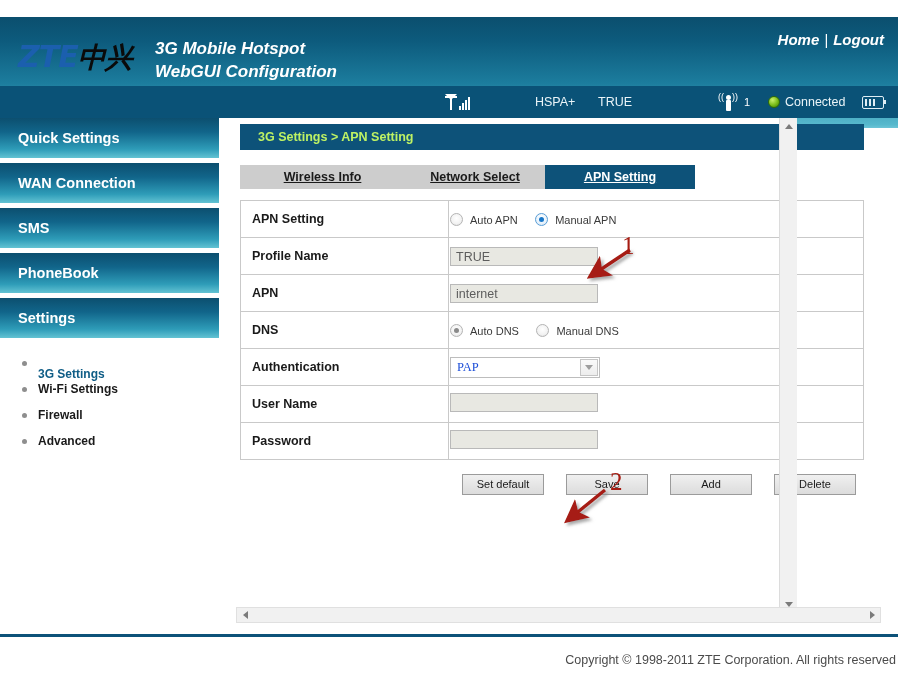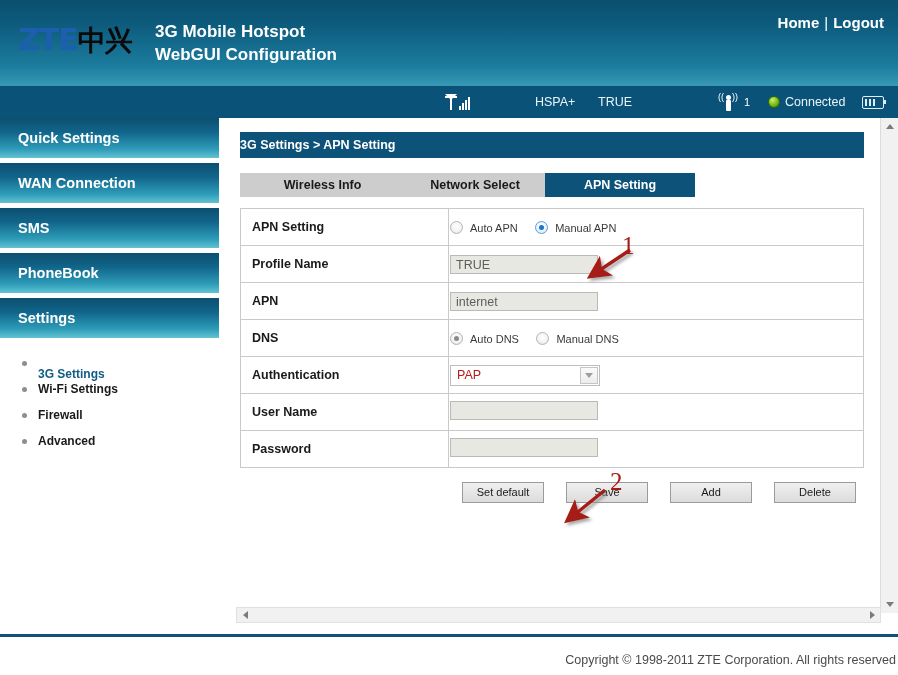--- a/index.html
+++ b/index.html
@@ -8,23 +8,24 @@
     background:#ffffff;
     font-family:"Liberation Sans", sans-serif;
     font-size:12px;
     color:#222;
     overflow:hidden;
     position:relative;
   }
 
   
   .header{
-    position:absolute;left:0;top:0;width:898px;height:111px;
+    position:absolute;left:0;top:17px;width:898px;height:111px;
     background:linear-gradient(to bottom,#0b4f6e 0%,#0d5b7d 22%,#1c7d9e 60%,#57b9cd 97%,#6cc4d6 100%);
     overflow:hidden;
+    font-style:italic;
   }
   .logo{
     position:absolute;left:18px;top:22px;
     font-size:30px;font-weight:bold;letter-spacing:-1px;
     font-family:"DejaVu Sans", sans-serif;
   }
   .logo .zte{color:#1b5fae;}
   .logo .cn{color:#0a0a0a;font-size:28px;}
   .title{
     position:absolute;left:155px;top:20px;
@@ -75,21 +76,21 @@
      background:radial-gradient(circle at 35% 30%,#c8f06a 0%,#79bb18 55%,#3f7a06 100%);
      border:1px solid #2f6b05;}
 
   .icon-batt{display:inline-block;width:20px;height:11px;border:1px solid #dfeef5;border-radius:2px;position:relative;}
   .icon-batt:after{content:"";position:absolute;right:-3px;top:3px;width:2px;height:4px;background:#dfeef5;}
   .icon-batt .fill{position:absolute;left:2px;top:2px;bottom:2px;width:11px;
      background:repeating-linear-gradient(to right,#dfeef5 0 2px,transparent 2px 4px);}
 
   
   .content{
-    position:absolute;left:0;top:118px;width:898px;height:510px;background:#fff;
+    position:absolute;left:0;top:118px;width:797px;height:510px;background:#fff;
   }
 
   
   .sidebar{position:absolute;left:0;top:0;width:219px;height:510px;background:#fff;}
   .nav-btn{
     width:219px;height:40px;margin-bottom:5px;
     background:linear-gradient(to bottom,#0c4f6f 0%,#11658a 35%,#2e9cb8 78%,#63c3d3 100%);
     color:#ffffff;font-size:14.5px;font-weight:bold;
     display:flex;align-items:center;padding-left:18px;box-sizing:border-box;
     cursor:pointer;
@@ -98,28 +99,28 @@
   .subnav-item{
     display:flex;align-items:center;gap:11px;height:26px;
     font-size:12px;font-weight:bold;color:#1a1a1a;cursor:pointer;
   }
   .subnav-item .bullet{width:5px;height:5px;border-radius:50%;background:#8e8e8e;flex:none;}
   .subnav-item.active .label{color:#0f5d86;margin-top:22px;}
 
   
   .main{position:absolute;left:240px;top:0;width:640px;height:510px;}
   .breadcrumb{
-    width:624px;height:26px;background:#0d5279;color:#ffffff;
+    width:624px;height:26px;background:#0d5279;color:#bef264;
     font-size:12.5px;font-weight:bold;display:flex;align-items:center;
-    padding-left:0;box-sizing:border-box;margin-top:14px;
+    padding-left:18px;box-sizing:border-box;margin-top:6px;
   }
   .tabs{display:flex;margin-top:15px;width:455px;height:24px;background:#cdcdcd;}
   .tab{
     flex:none;height:24px;display:flex;align-items:center;justify-content:center;
-    font-size:12.5px;font-weight:bold;color:#1a1a1a;cursor:pointer;
+    font-size:12.5px;font-weight:bold;color:#1a1a1a;cursor:pointer;text-decoration:underline;
   }
   .tab.t1{width:165px;}
   .tab.t2{width:140px;}
   .tab.t3{width:150px;background:#0d5279;color:#ffffff;}
 
   .note{margin-top:16px;font-size:12px;font-weight:bold;color:#1a1a1a;}
 
   table.form{
     margin-top:11px;border-collapse:collapse;width:624px;
     background:#ffffff;
@@ -145,21 +146,21 @@
     border:1px solid #a8a8a8;background:#fff;box-sizing:border-box;position:relative;
     font-size:12.5px;color:#333;padding-left:6px;
   }
   .sel .arrow{
     position:absolute;right:1px;top:1px;width:18px;height:17px;
     background:linear-gradient(to bottom,#fdfdfd,#e2e2e2);
     border:1px solid #9a9a9a;box-sizing:border-box;
     display:flex;align-items:center;justify-content:center;
   }
   .sel .arrow b{width:0;height:0;border-left:4px solid transparent;border-right:4px solid transparent;border-top:5px solid #222;display:block;}
-  .sel.disabled{background:#fff;color:#b91c1c;border-color:#bdbdbd;}
+  .sel.disabled{background:#fff;color:#1d4ed8;border-color:#bdbdbd;font-family:Liberation Serif, serif;}
   .sel.disabled .arrow{background:linear-gradient(to bottom,#fafafa,#ededed);border-color:#c5c5c5;}
   .sel.disabled .arrow b{border-top-color:#9e9e9e;}
 
   .txt{
     display:inline-block;width:148px;height:19px;line-height:19px;
     border:1px solid #b9b9b9;background:#e8e8e2;box-sizing:border-box;
     font-size:12.5px;color:#5d5d5d;padding-left:5px;
   }
 
   .btnrow{margin-top:14px;width:624px;display:flex;justify-content:flex-end;gap:22px;padding-right:8px;box-sizing:border-box;}

